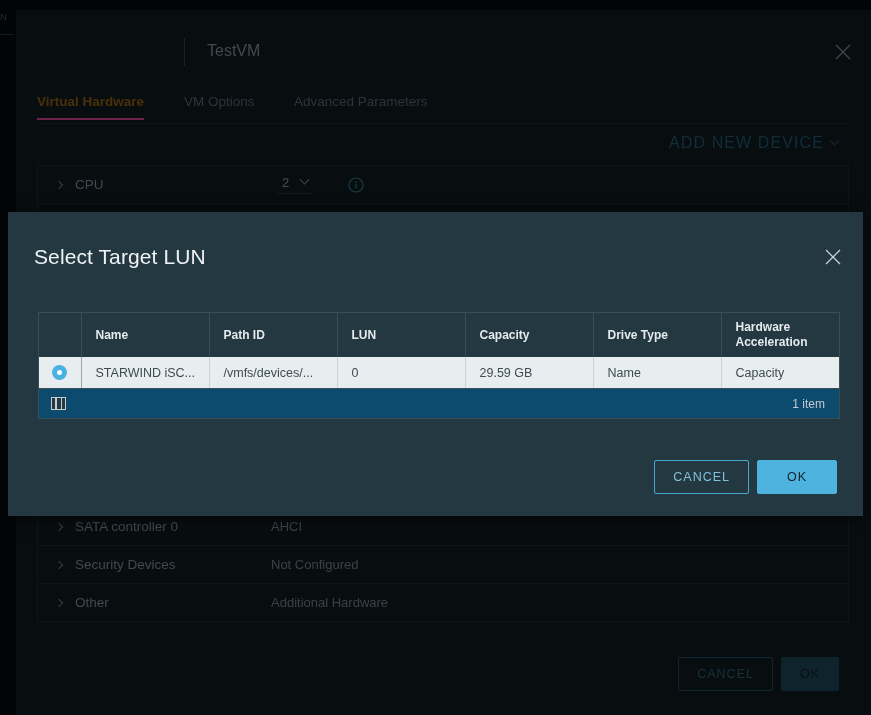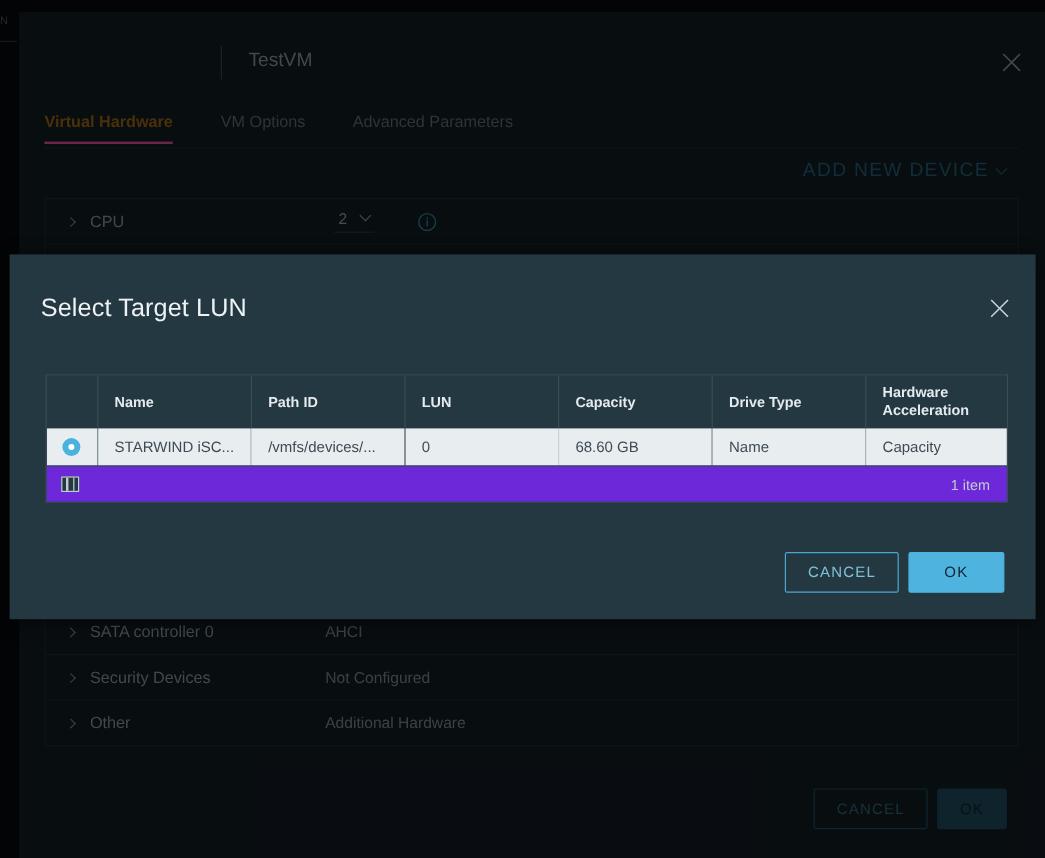--- a/index.html
+++ b/index.html
@@ -308,21 +308,21 @@
     content: "";
     position: absolute;
     left: 5px; top: 5px;
     width: 5px; height: 5px;
     border-radius: 50%;
     background: #ffffff;
   }
 
   .lun-foot {
     height: 30px;
-    background: #6d28d9;
+    background: #0c4a6e;
     border-top: 1px solid #3b4d57;
     display: flex;
     align-items: center;
     justify-content: space-between;
     padding: 0 14px 0 12px;
   }
   .col-icon {
     width: 15px; height: 13px;
     border: 1.5px solid #c3ccd2;
     background: #243841;
@@ -490,21 +490,21 @@
           </tr>
         </thead>
         <tbody>
           <tr>
             <td class="col-sel">
               <span class="radio"></span>
             </td>
             <td>STARWIND iSC...</td>
             <td>/vmfs/devices/...</td>
             <td>0</td>
-            <td>68.60 GB</td>
+            <td>29.59 GB</td>
             <td>Name</td>
             <td>Capacity</td>
           </tr>
         </tbody>
       </table>
       <div class="lun-foot">
         <span class="col-icon"></span>
         <span class="item-count">1 item</span>
       </div>
     </div>

